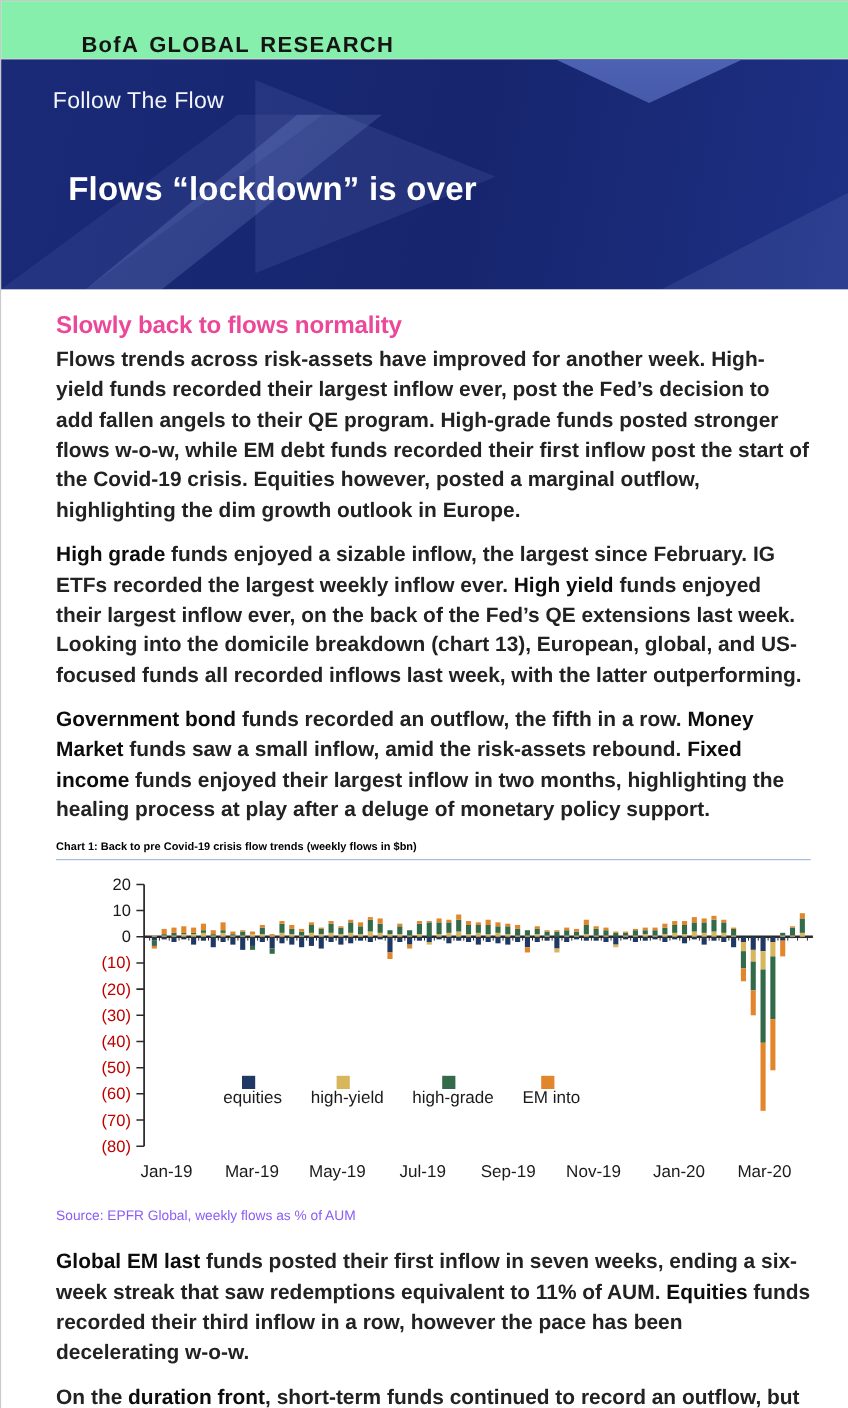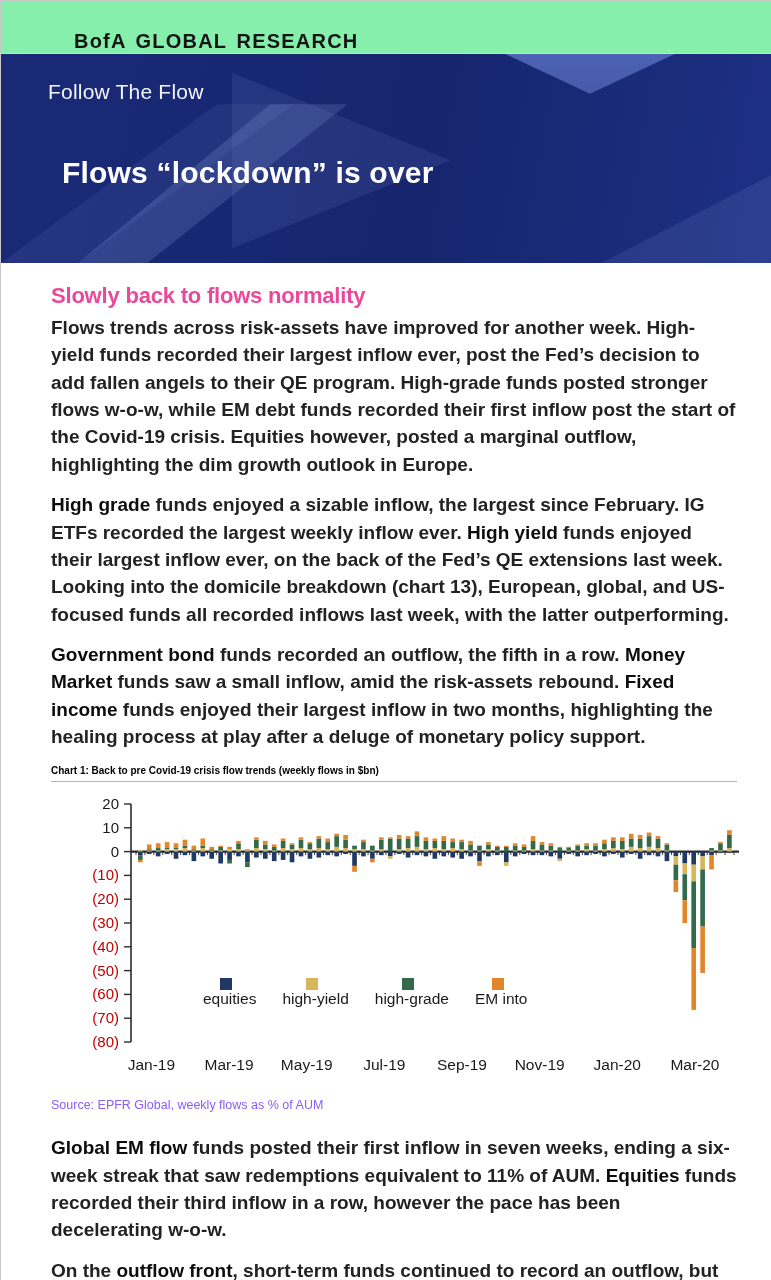--- a/index.html
+++ b/index.html
@@ -543,17 +543,17 @@
           </span>
           <span class="legend-item">
             <span class="swatch" style="background: rgb(226, 134, 44);"></span>
             <span>EM into</span>
           </span>
         </div>
     </div>
 
     <div class="source">Source: EPFR Global, weekly flows as % of AUM</div>
 
-    <p class="para"><strong>Global EM flow</strong> funds posted their first inflow in seven weeks, ending a six-week streak that saw redemptions equivalent to 11% of AUM. <strong>Equities</strong> funds recorded their third inflow in a row, however the pace has been decelerating w-o-w.</p>
-    <p class="para">On the <strong>outflow front</strong>, short-term funds continued to record an outflow, but at a much smaller pace than during the crisis. Medium and long-term funds enjoyed sizable inflows, with the latter now having fully recovered from the outflows suffered during the Covid-related turmoil, gaining 5.4% of AUM in just three weeks.</p>
+    <p class="para"><strong>Global EM last</strong> funds posted their first inflow in seven weeks, ending a six-week streak that saw redemptions equivalent to 11% of AUM. <strong>Equities</strong> funds recorded their third inflow in a row, however the pace has been decelerating w-o-w.</p>
+    <p class="para">On the <strong>duration front</strong>, short-term funds continued to record an outflow, but at a much smaller pace than during the crisis. Medium and long-term funds enjoyed sizable inflows, with the latter now having fully recovered from the outflows suffered during the Covid-related turmoil, gaining 5.4% of AUM in just three weeks.</p>
 
   </main>
 </div>
 
 </body></html>

